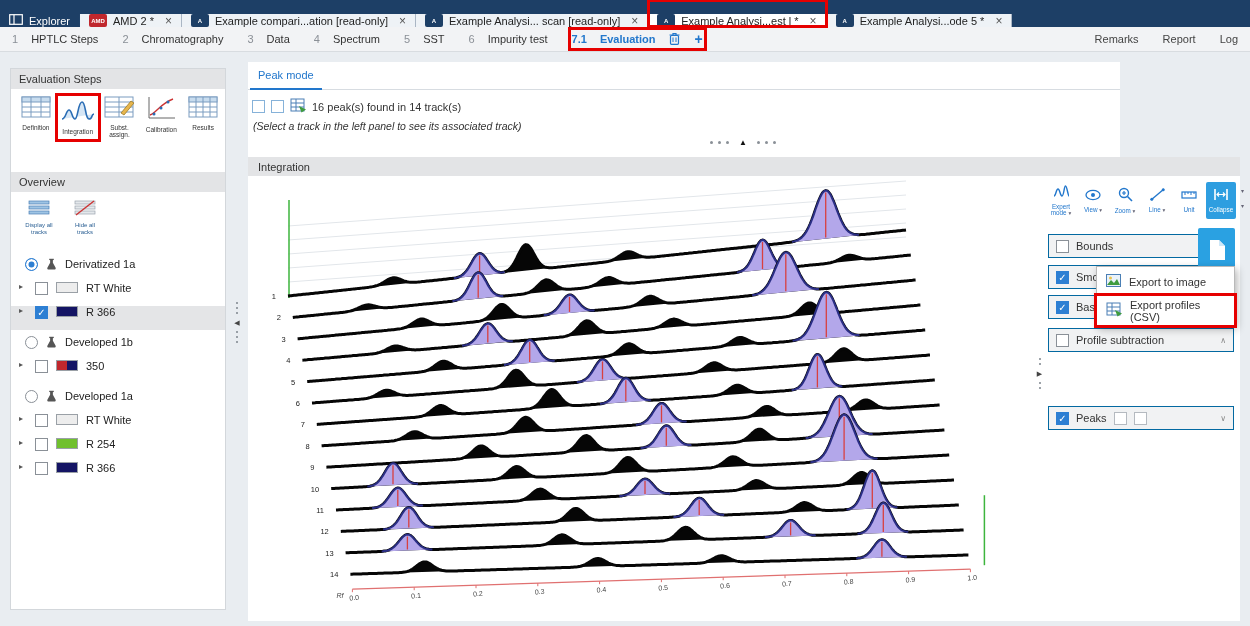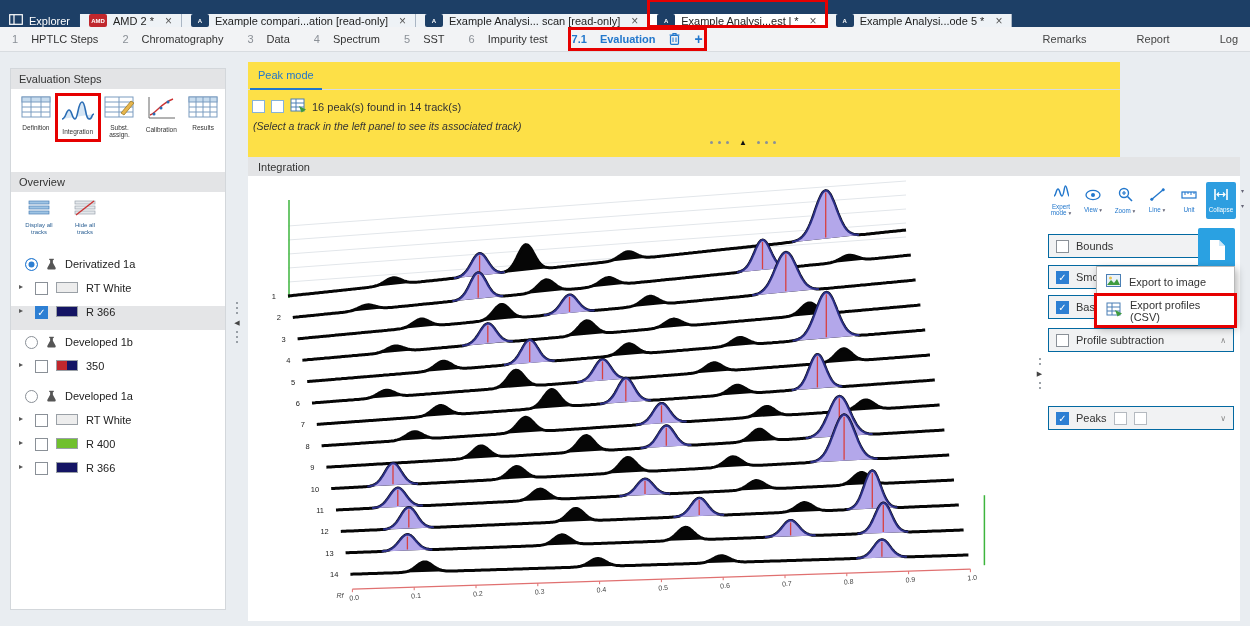--- a/index.html
+++ b/index.html
@@ -16,21 +16,21 @@
   .tab .close{color:#555;font-size:12px;margin-left:5px;line-height:1}
   .tabicon{width:18px;height:13px;border-radius:2px;color:#fff;font-size:6px;font-weight:bold;display:flex;align-items:center;justify-content:center;flex:none}
 
   
   .stepbar{position:absolute;top:27px;left:0;right:0;height:25px;background:#f2f3f5;border-bottom:1px solid #d8dce0;display:flex;align-items:center;font-size:11px;color:#333;padding:0 12px;gap:24px;z-index:10}
   .step{display:flex;align-items:center;gap:13px}
   .step .num{color:#8a8f96}
   .step.active,.step.active .num{color:#2277cc;font-weight:bold}
   .step .plus{color:#2277cc;font-size:14px;font-weight:bold;margin-left:2px}
   .stepbar .spacer{flex:1}
-  .stepbar .rightitem{margin-left:26px;color:#444}
+  .stepbar .rightitem{color:#444}
 
   
   .leftpanel{position:absolute;left:10px;top:68px;width:216px;height:542px;background:#fff;border:1px solid #d3d7db;z-index:5}
   .panelhdr{height:20px;background:#e3e4e6;font-size:11px;color:#333;display:flex;align-items:center;padding-left:8px}
   .evalicons{display:flex;padding:7px 2px 5px 5px;gap:2px}
   .evalicon{width:41px;display:flex;flex-direction:column;align-items:center;gap:2px}
   .evalicon .lb{font-size:6.5px;color:#333;text-align:center;line-height:1.15}
   .ovactions{display:flex;gap:10px;padding:8px 0 10px 10px}
   .ovaction{width:36px;display:flex;flex-direction:column;align-items:center;gap:2px}
   .ovaction .lb{font-size:6px;color:#2a5f93;text-align:center;line-height:1.15}
@@ -41,21 +41,21 @@
   .trow.sel{background:#e4e5e7}
   .exp{color:#555;font-size:8px;width:8px}
   .cb{width:13px;height:13px;border:1px solid #8a9097;background:#fff;display:inline-flex;align-items:center;justify-content:center;font-size:10px;color:#fff;flex:none}
   .cb.on{background:#2d7fd3;border-color:#2d7fd3}
   .cb.lite{border-color:#86b2d9}
   .radio{width:13px;height:13px;border-radius:50%;border:1px solid #8a9097;background:#fff;flex:none}
   .radio.on{border-color:#2d7fd3;background:#2d7fd3;box-shadow:inset 0 0 0 2.5px #fff}
   .sw{width:22px;height:11px;border:1px solid #9aa0a6;flex:none}
 
   
-  .maintop{position:absolute;left:248px;top:62px;width:872px;height:95px;background:#fde047;z-index:4}
+  .maintop{position:absolute;left:248px;top:62px;width:872px;height:95px;background:#ffffff;z-index:4}
   .pm-row{height:28px;border-bottom:1px solid #d7dce1}
   .pm-tab{display:inline-block;margin-left:2px;padding:0 8px;color:#2277cc;font-size:11px;line-height:26px;border-bottom:2px solid #2277cc}
   .ctl-row{position:absolute;left:4px;top:36px;display:flex;align-items:center;gap:6px;font-size:11px;color:#333}
   .hint{position:absolute;left:5px;top:58px;font-style:italic;font-size:10.5px;color:#333}
   .dots{position:absolute;left:462px;top:76px;display:flex;align-items:center;gap:5px}
   .dots .d{width:3px;height:3px;border-radius:50%;background:#8a9097}
   .dots .tri{font-size:8px;color:#111;margin:0 5px}
 
   .secthdr{position:absolute;left:248px;top:157px;width:992px;height:19px;background:#e3e4e6;font-size:11px;color:#333;display:flex;align-items:center;padding-left:10px;z-index:4}
   .plotbg{position:absolute;left:248px;top:176px;width:992px;height:445px;background:#fff;z-index:3}
@@ -278,21 +278,21 @@
         <div class="trow child">
           <span class="exp">▸</span>
           <span class="cb"></span>
           <span class="sw" style="background: rgb(237, 237, 237);"></span>
           <span>RT White</span>
         </div>
         <div class="trow child">
           <span class="exp">▸</span>
           <span class="cb"></span>
           <span class="sw" style="background: rgb(112, 192, 46);"></span>
-          <span>R 400</span>
+          <span>R 254</span>
         </div>
         <div class="trow child">
           <span class="exp">▸</span>
           <span class="cb"></span>
           <span class="sw" style="background: rgb(20, 20, 100);"></span>
           <span>R 366</span>
         </div>
       </div>
   </div>
 

